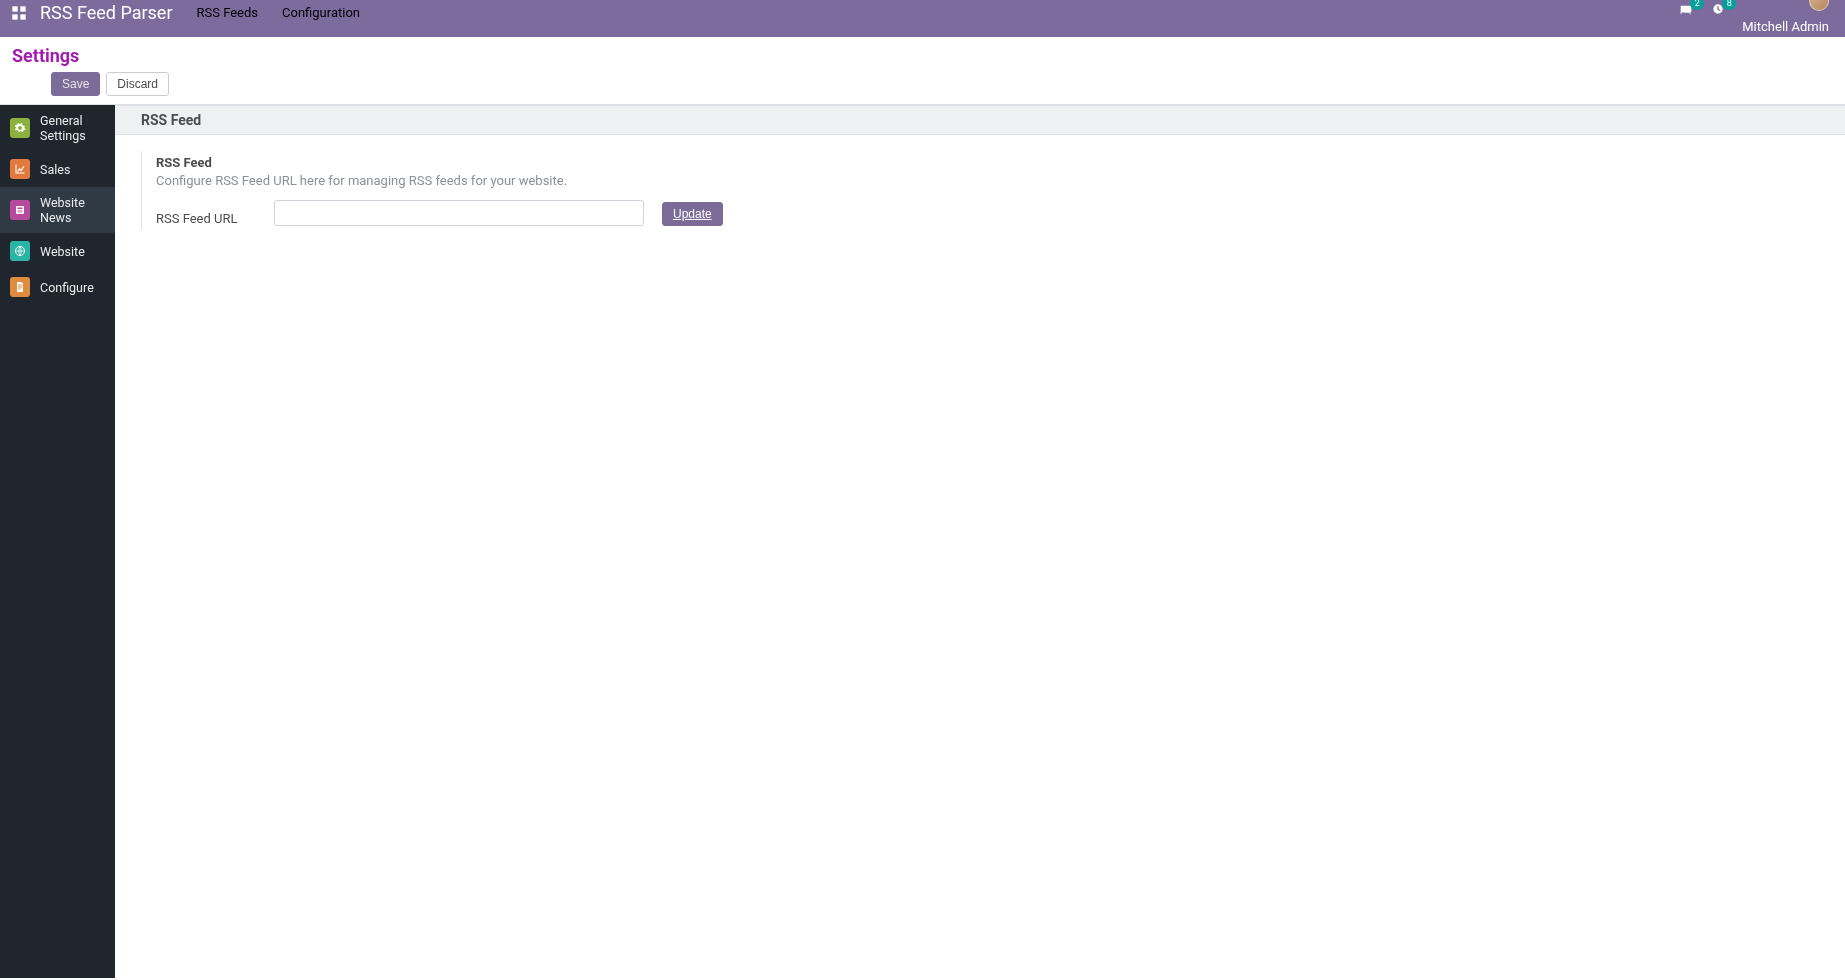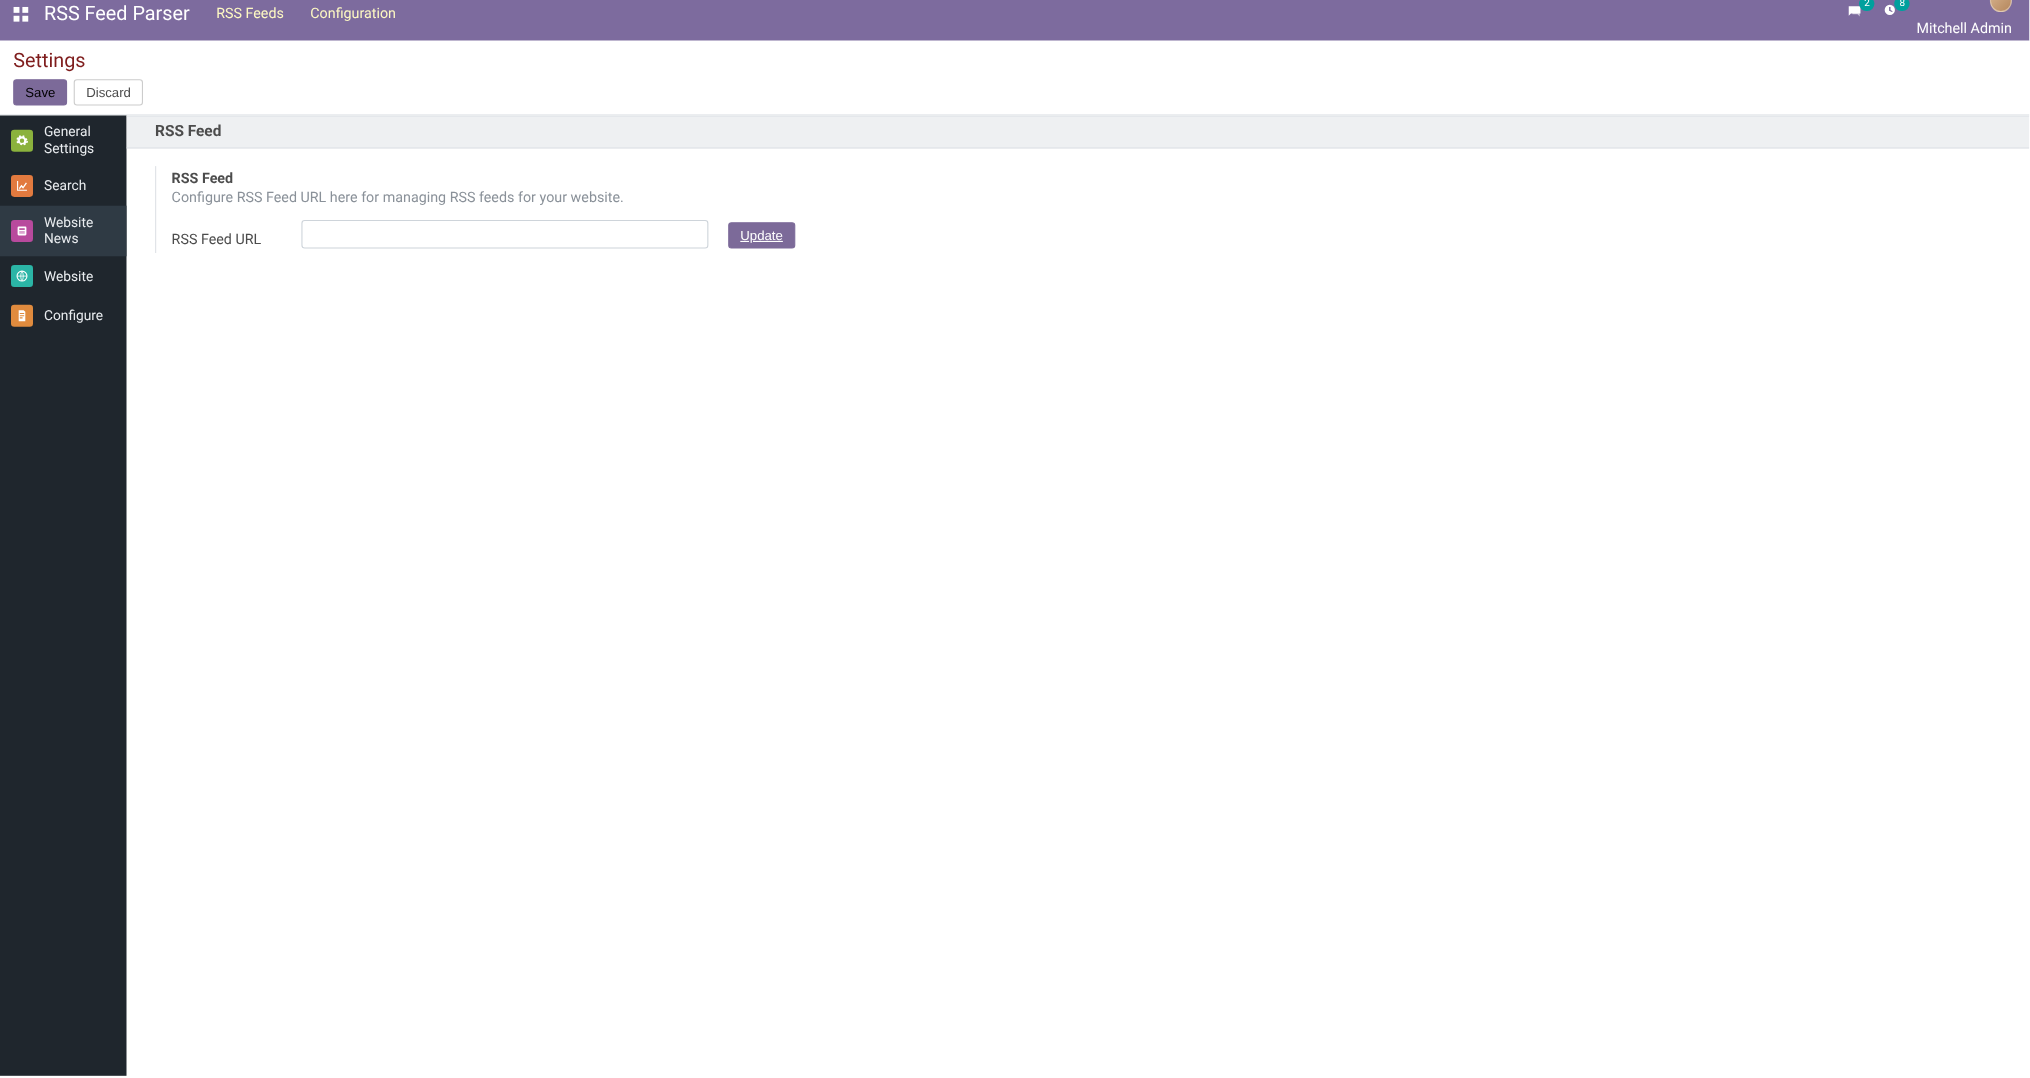--- a/index.html
+++ b/index.html
@@ -23,21 +23,21 @@
   }
   .topnav .apps-icon svg { fill: #fff; }
   .topnav .app-title {
     font-size: 18px;
     font-weight: 400;
     margin-right: 24px;
     white-space: nowrap;
   }
   .topnav .nav-links { display: flex; gap: 24px; }
   .topnav .nav-links a {
-    color: #fef9c3; text-decoration: none; font-size: 13px; cursor: pointer;
+    color: #000000; text-decoration: none; font-size: 13px; cursor: pointer;
   }
   .topnav .right {
     margin-left: auto;
     display: flex;
     align-items: center;
     gap: 16px;
   }
   .icon-with-badge { position: relative; cursor: pointer; }
   .icon-with-badge svg { fill: #fff; width: 16px; height: 16px; }
   .icon-with-badge .badge {
@@ -61,21 +61,21 @@
   }
   .user-name { color: #fff; font-size: 13px; }
 
   
   .control-panel {
     border-bottom: 1px solid #dee2e6;
     padding: 8px 16px 0 12px;
     background: #fff;
   }
   .cp-row1 { display: flex; align-items: center; justify-content: space-between; }
-  .breadcrumb { font-size: 18px; color: #7f1d1d; margin-bottom: 6px; }
+  .breadcrumb { font-size: 18px; color: #a21caf; margin-bottom: 6px; font-weight: bold; }
   .search-wrap { width: 330px; position: relative; margin-bottom: 4px; }
   .search-input {
     width: 100%;
     border: none;
     border-bottom: 1px solid #7c6a99;
     padding: 4px 20px 4px 2px;
     font-size: 13px;
     outline: none;
     background: transparent;
   }
@@ -83,21 +83,21 @@
   .search-icon { position: absolute; right: 0; top: 2px; color: #6c757d; cursor: pointer; }
   .cp-row2 { display: flex; gap: 6px; padding-bottom: 8px; }
   .btn {
     padding: 4px 10px;
     font-size: 12px;
     border: 1px solid #ccc;
     border-radius: 3px;
     background: #fff;
     cursor: pointer;
   }
-  .btn-primary { background: #7c6a99; color: #000000; border-color: #7c6a99; }
+  .btn-primary { background: #7c6a99; color: #e5e5e5; border-color: #7c6a99; margin-left: 39px; }
   .btn-secondary-outline { background: #fff; color: #4c4c4c; border: 1px solid #ccc; }
   .btn-secondary-solid { background: #7c6a99; color: #fff; border-color: #7c6a99; text-decoration: underline; }
 
   
   .body-wrap { display: flex; height: calc(100% - 37px - 70px); }
   .sidebar {
     width: 115px;
     background: #1f262d;
     color: #e9ecef;
     flex-shrink: 0;
@@ -210,21 +210,21 @@
       </span>
       <span>General Settings</span>
     </div>
 
     <div class="sidebar-item">
       <span class="sidebar-icon" style="background:#e27a3f">
         <svg viewBox="0 0 24 24">
             <path d="M3 3h2v18H3zM3 19h18v2H3zM7 15l4-5 3 3 5-7 2 1-7 10-3-3-4 5z"></path>
           </svg>
       </span>
-      <span>Search</span>
+      <span>Sales</span>
     </div>
 
     <div class="sidebar-item selected">
       <span class="sidebar-icon" style="background:#b84a9d">
         <svg viewBox="0 0 24 24">
             <rect x="4" y="4" width="16" height="16" rx="2" fill="#fff"></rect>
             <rect x="7" y="7" width="10" height="3" fill="#b84a9d"></rect>
             <rect x="7" y="12" width="10" height="5" fill="#b84a9d" opacity=".5"></rect>
           </svg>
       </span>

